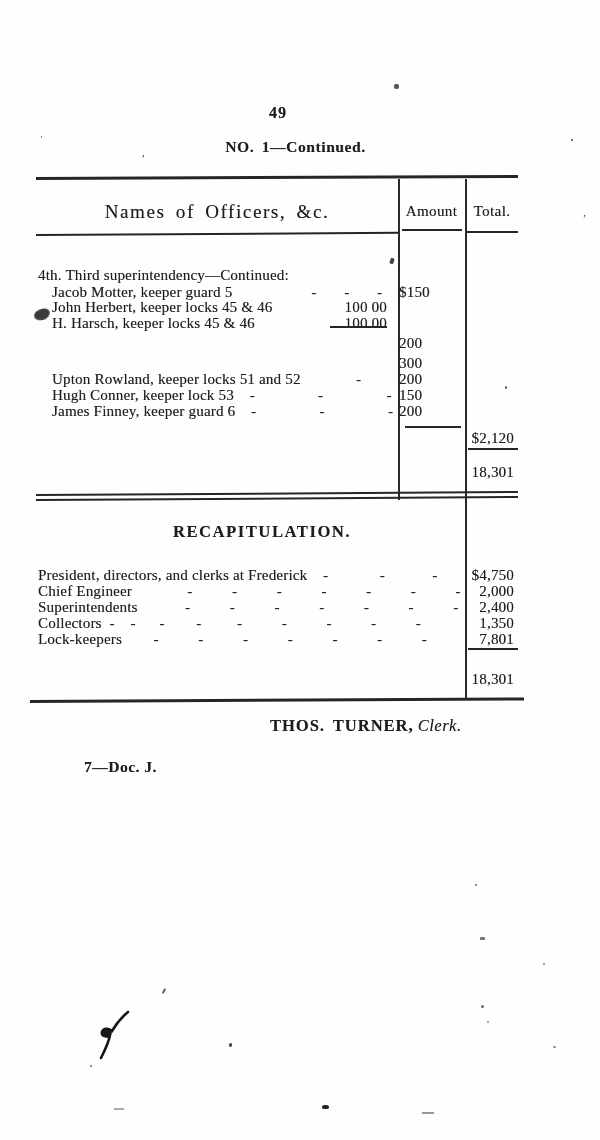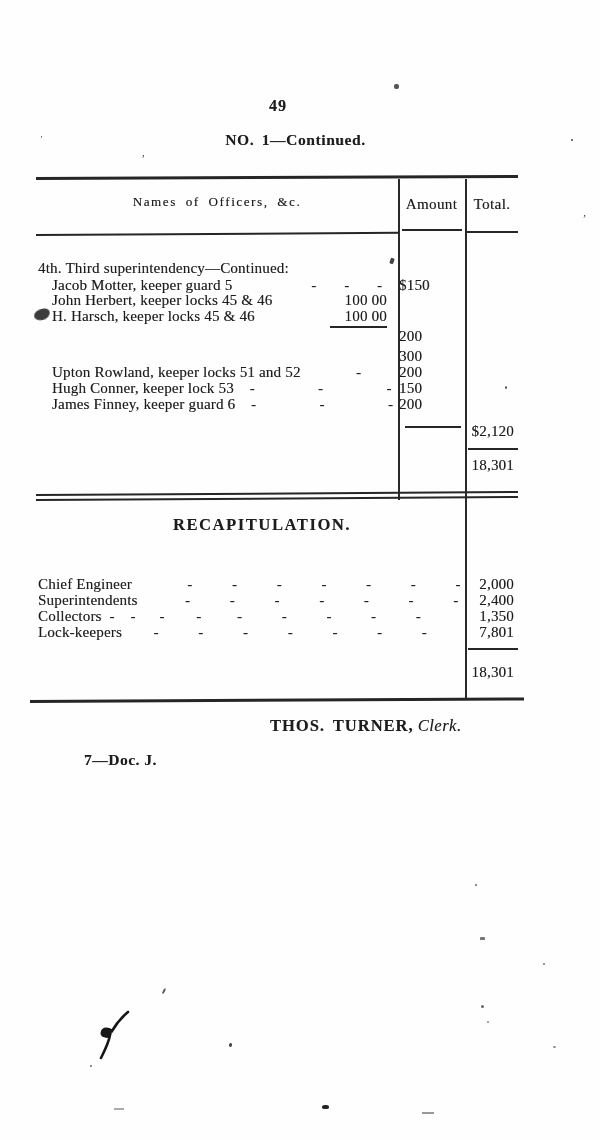--- a/index.html
+++ b/index.html
@@ -4,42 +4,42 @@
 <style>
   html,body{margin:0;padding:0;background:#e8e8e8;}
   .page{
     position:relative;
     width:600px;height:1140px;
     background:#fefefe;
     overflow:hidden;
     font-family:"Liberation Serif","DejaVu Serif",serif;
     color:#1d1d1d;
   }
-  .txt{text-shadow:0.3px 0.3px 0 rgba(20,20,20,0.45);}
+  .txt{text-shadow:0.3px 0.3px 0 rgba(20,20,20,0.45);margin-top:7px;}
   
   .page-number{
     position:absolute;top:97px;left:0;width:556px;
     text-align:center;font-size:16px;font-weight:bold;letter-spacing:1px;
   }
   .doc-title{
     position:absolute;top:131px;left:0;width:535px;
     text-align:center;font-size:15.5px;font-weight:bold;letter-spacing:0.6px;word-spacing:3px;padding-left:28px;
   }
   
   .sheet{position:absolute;left:36px;top:177px;width:482px;height:530px;}
   .hrule{position:absolute;background:#262626;transform-origin:left center;}
   .vrule{position:absolute;background:#2a2a2a;width:1.6px;}
   .rule-top{left:0;top:0;width:482px;height:3px;transform:rotate(-0.25deg);}
   .rule-hdr-names{left:0;top:57px;width:364px;height:1.8px;transform:rotate(-0.35deg);}
   .rule-hdr-amount{left:366px;top:52px;width:60px;height:1.8px;}
   .rule-hdr-total{left:431px;top:54px;width:51px;height:1.8px;}
   .v-amount{left:362px;top:2px;height:321px;}
   .v-total{left:429px;top:2px;height:521px;}
   .hdr-names{position:absolute;top:17px;left:0;width:362px;text-align:center;
-    font-size:13px;letter-spacing:1.6px;word-spacing:4px;}
+    font-size:19px;letter-spacing:1.6px;word-spacing:4px;}
   .hdr-amount{position:absolute;top:19px;left:363px;width:65px;text-align:center;
     font-size:15px;letter-spacing:0.4px;}
   .hdr-total{position:absolute;top:19px;left:430px;width:52px;text-align:center;
     font-size:15px;letter-spacing:0.4px;}
   
   .trow{position:absolute;left:0;width:482px;height:16px;font-size:15px;letter-spacing:0.2px;}
   .trow .nm{position:absolute;left:16px;white-space:pre;}
   .trow .nm.noindent{left:2px;}
   .trow .figs{position:absolute;left:294px;width:57px;text-align:right;white-space:pre;}
   .trow .amt{position:absolute;left:363px;width:58px;text-align:left;}
@@ -140,20 +140,24 @@
     <div class="hrule rule-total-1"></div>
     <div class="trow row-total-1">
       <span class="tot txt">18,301</span>
     </div>
 
     <div class="hrule rule-bottom-a"></div>
     <div class="hrule rule-bottom-b"></div>
 
     <div class="recap-title txt">RECAPITULATION.</div>
 
+    <div class="trow c0">
+      <span class="nm noindent txt">President, directors, and clerks at Frederick    -             -            -</span>
+      <span class="tot txt">$4,750</span>
+    </div>
     <div class="trow c1">
       <span class="nm noindent txt">Chief Engineer              -          -          -          -          -          -          -</span>
       <span class="tot txt">2,000</span>
     </div>
     <div class="trow c2">
       <span class="nm noindent txt">Superintendents            -          -          -          -          -          -          -</span>
       <span class="tot txt">2,400</span>
     </div>
     <div class="trow c3">
       <span class="nm noindent txt">Collectors  -    -      -        -         -          -          -          -          -</span>

